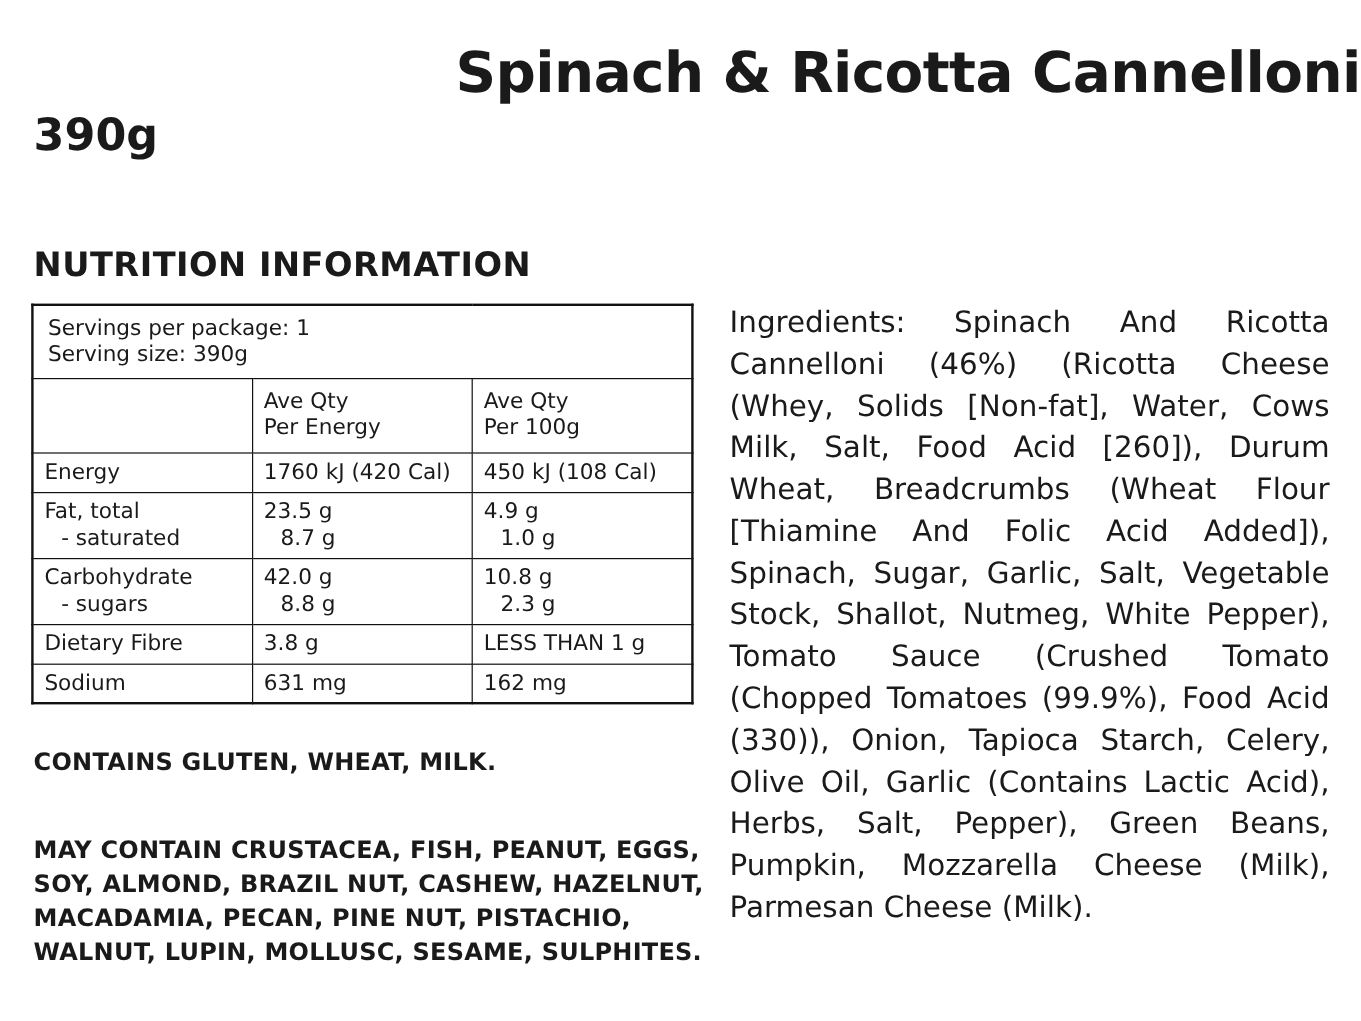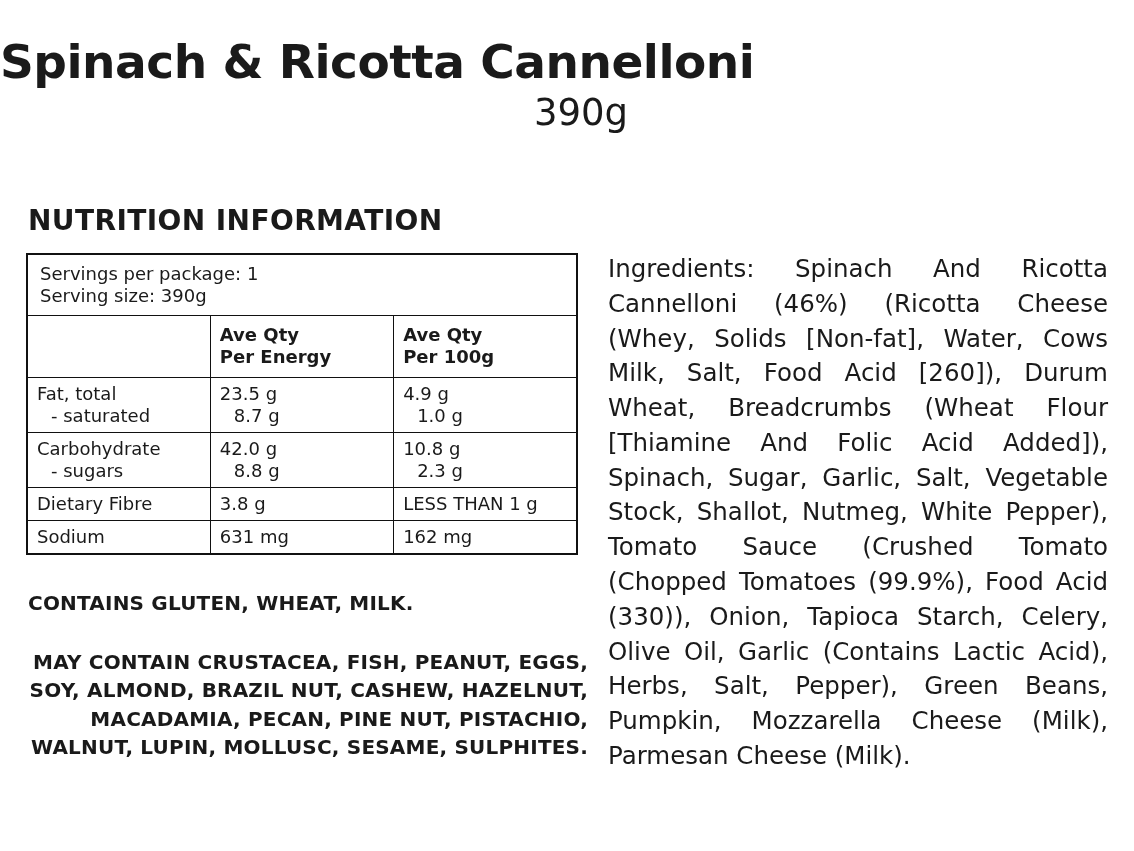--- a/index.html
+++ b/index.html
@@ -17,31 +17,30 @@
   }
   .page {
     width: 1134px;
     height: 851px;
     position: relative;
     box-sizing: border-box;
   }
 
   
   .product-title {
-    text-align: left;
+    text-align: right;
     font-size: 47px;
     font-weight: 700;
     letter-spacing: -0.5px;
     margin: 36px 0 0 0;
     line-height: 1.12;
   }
   .product-weight {
-    text-align: center;
     font-size: 37px;
-    font-weight: 400;
+    font-weight: 700;
     margin: 4px 0 0 0;
     line-height: 1.1;
     padding-left: 28px;
   }
 
   
   .body-cols {
     position: absolute;
     top: 168px;
     left: 0;
@@ -87,43 +86,41 @@
     padding: 8px 10px 8px 12px !important;
     font-size: 18px;
     line-height: 1.34;
   }
   .servings-cell .line { display: block; }
   .colhead {
     font-size: 16px;
     line-height: 1.2;
     padding-top: 8px !important;
     padding-bottom: 9px !important;
-    font-weight: bold;
   }
   .colhead .l2 { display: block; }
   .c-label { width: 168px; }
   .c-serve { width: 192px; }
   .c-100 { width: 190px; }
   .sub { display: block; }
   .indent { padding-left: 14px; }
   .two-line { line-height: 1.22; }
   .num-indent { padding-left: 14px; display: block; }
 
   
   .allergen {
     font-size: 20px;
     font-weight: 700;
     letter-spacing: 0.2px;
     line-height: 1.42;
     margin: 34px 0 0 2px;
   }
   .allergen.may {
-    margin-top: 31px;
+    margin-top: 44px;
     width: 560px;
-    text-align: right;
   }
 
   
   .ingredients {
     font-size: 24.5px;
     line-height: 1.42;
     text-align: justify;
     text-justify: inter-word;
     hyphens: manual;
     margin: 0;
@@ -157,20 +154,25 @@
           <td class="c-serve colhead">
             <span>Ave Qty</span>
             <span class="l2">Per Energy</span>
           </td>
           <td class="c-100 colhead">
             <span>Ave Qty</span>
             <span class="l2">Per 100g</span>
           </td>
         </tr>
 
+        <tr>
+          <td class="c-label">Energy</td>
+          <td class="c-serve">1760 kJ (420 Cal)</td>
+          <td class="c-100">450 kJ (108 Cal)</td>
+        </tr>
 
 
         <tr>
           <td class="c-label two-line">
             <span>Fat,  total</span>
             <span class="sub indent">- saturated</span>
           </td>
           <td class="c-serve two-line">
             <span>23.5 g</span>
             <span class="num-indent">8.7 g</span>

